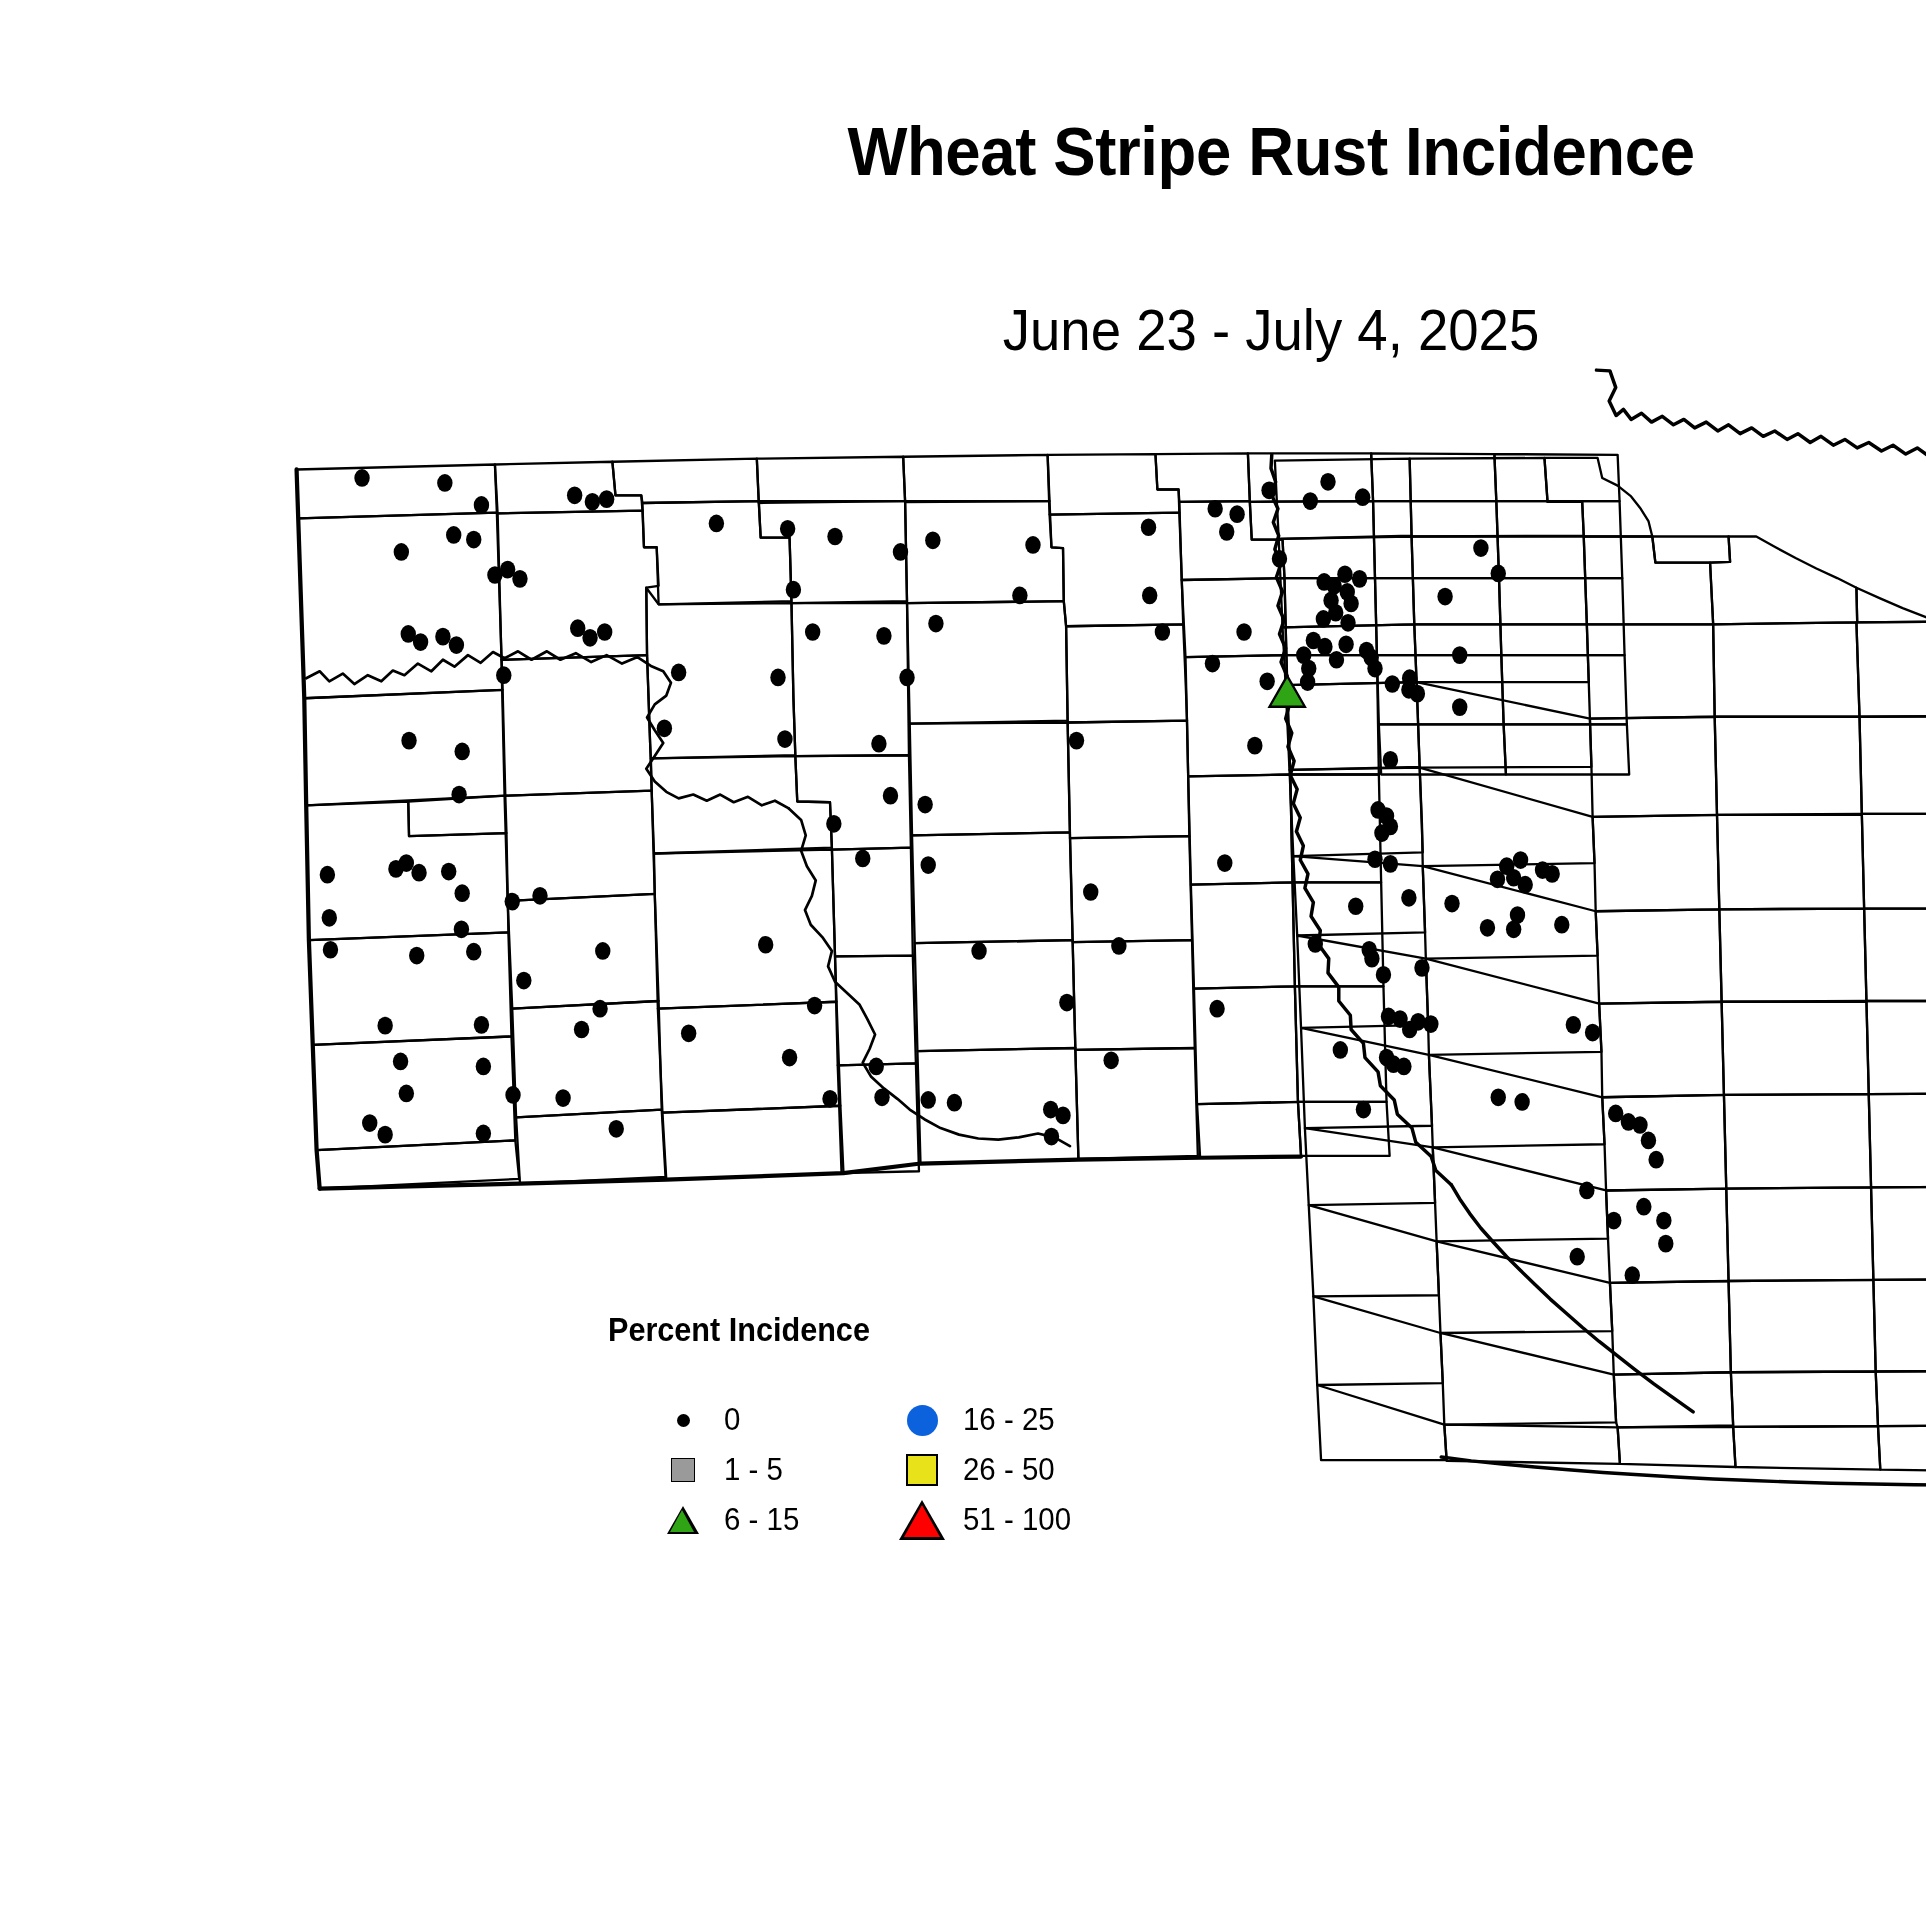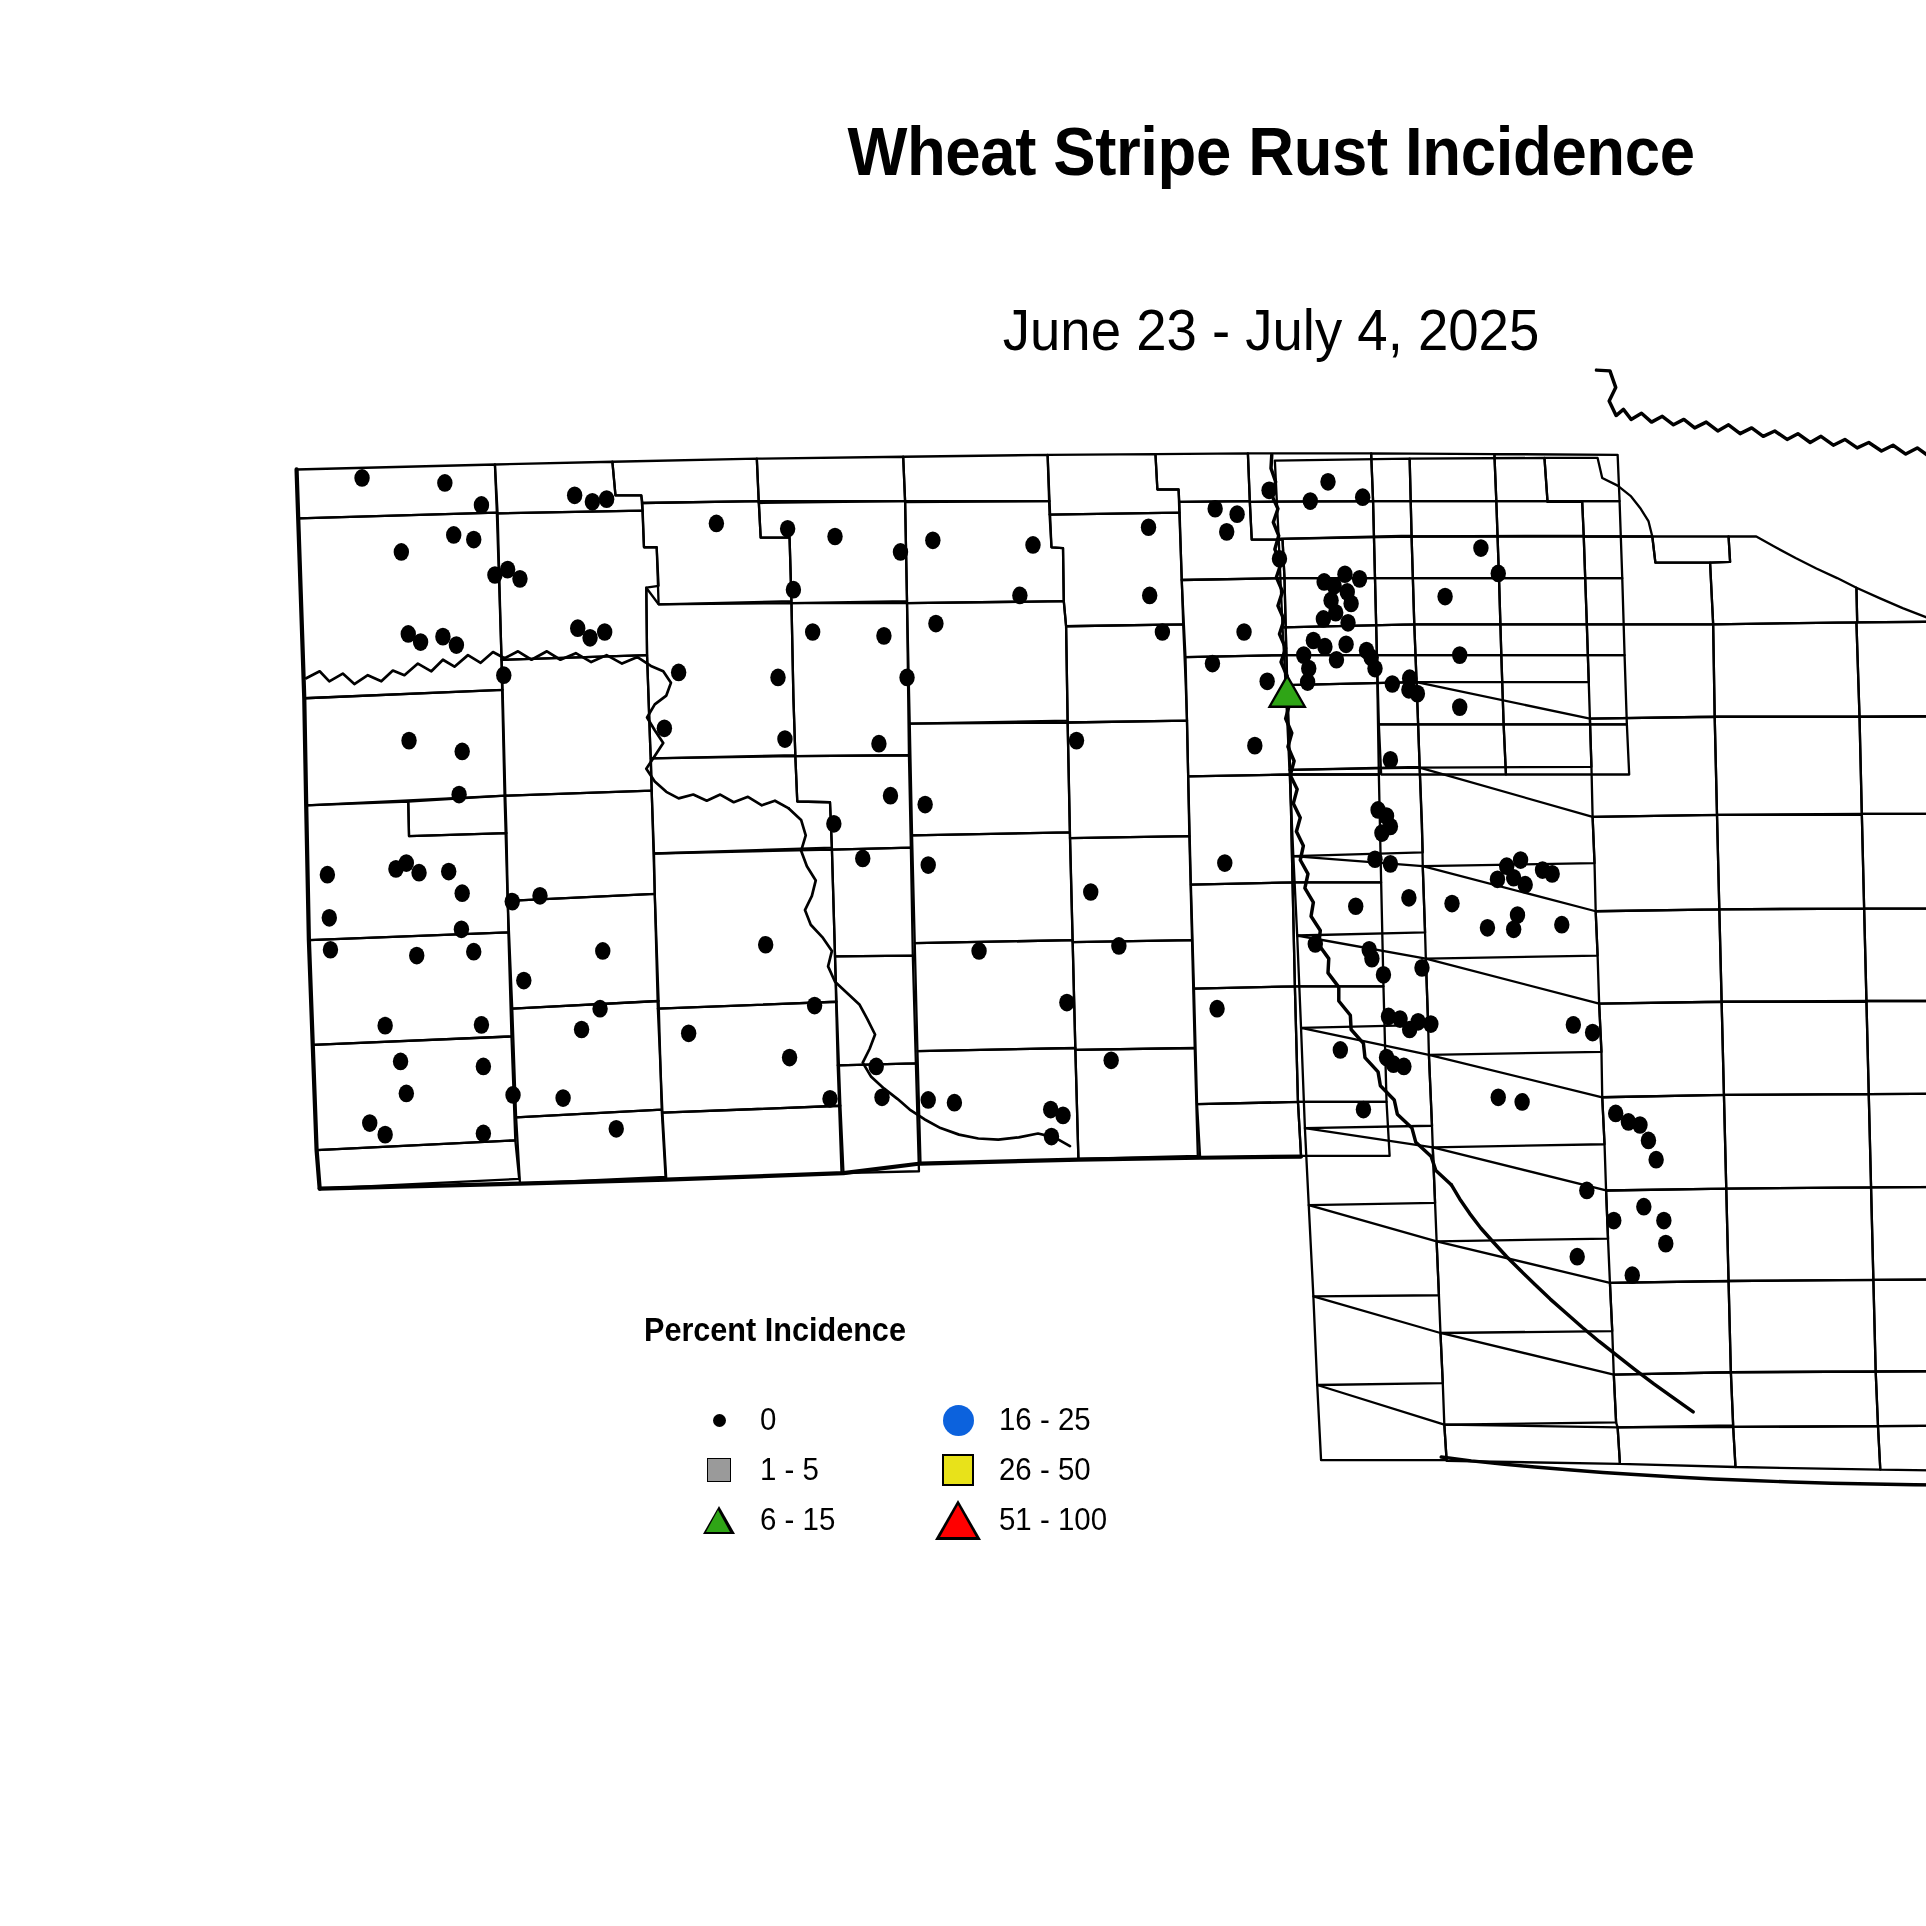--- a/index.html
+++ b/index.html
@@ -49,21 +49,21 @@
     position: absolute;
     left: 0;
     top: 0;
     width: 2542px;
     height: 1965px;
   }
 
   
   .legend {
     position: absolute;
-    left: 644px;
+    left: 608px;
     top: 1310px;
     width: 539px;
     height: 270px;
   }
   .legend-title {
     position: absolute;
     left: 0px;
     top: 0px;
     font-family: "Liberation Sans", sans-serif;
     font-weight: bold;

